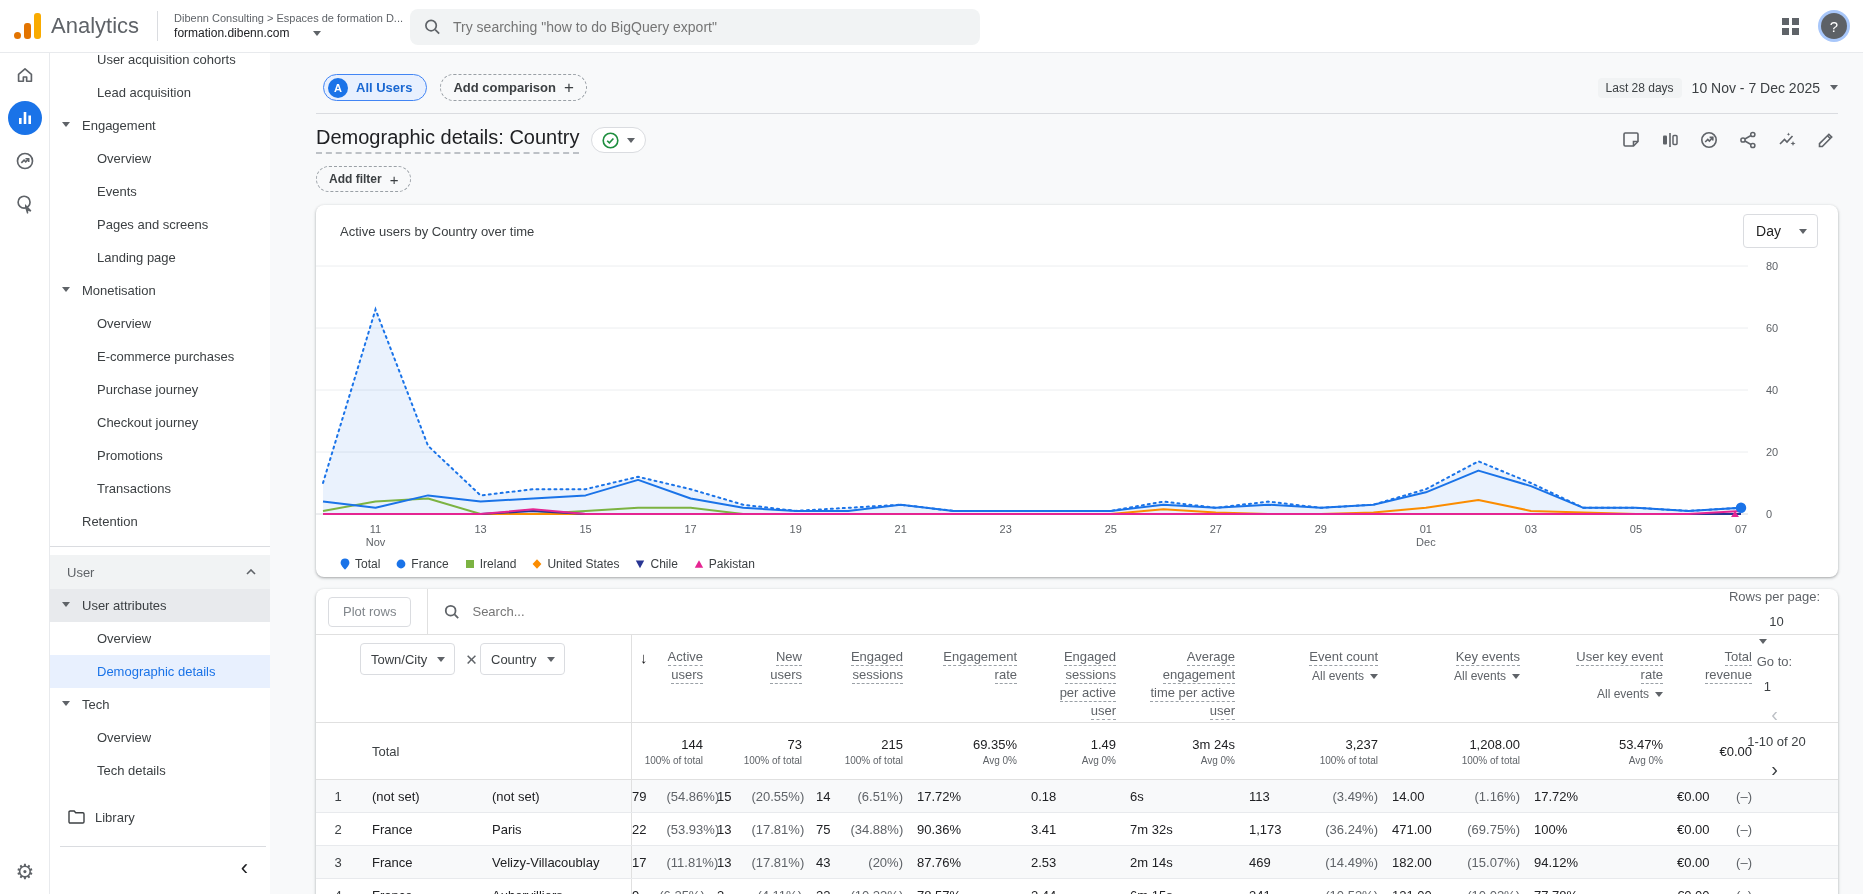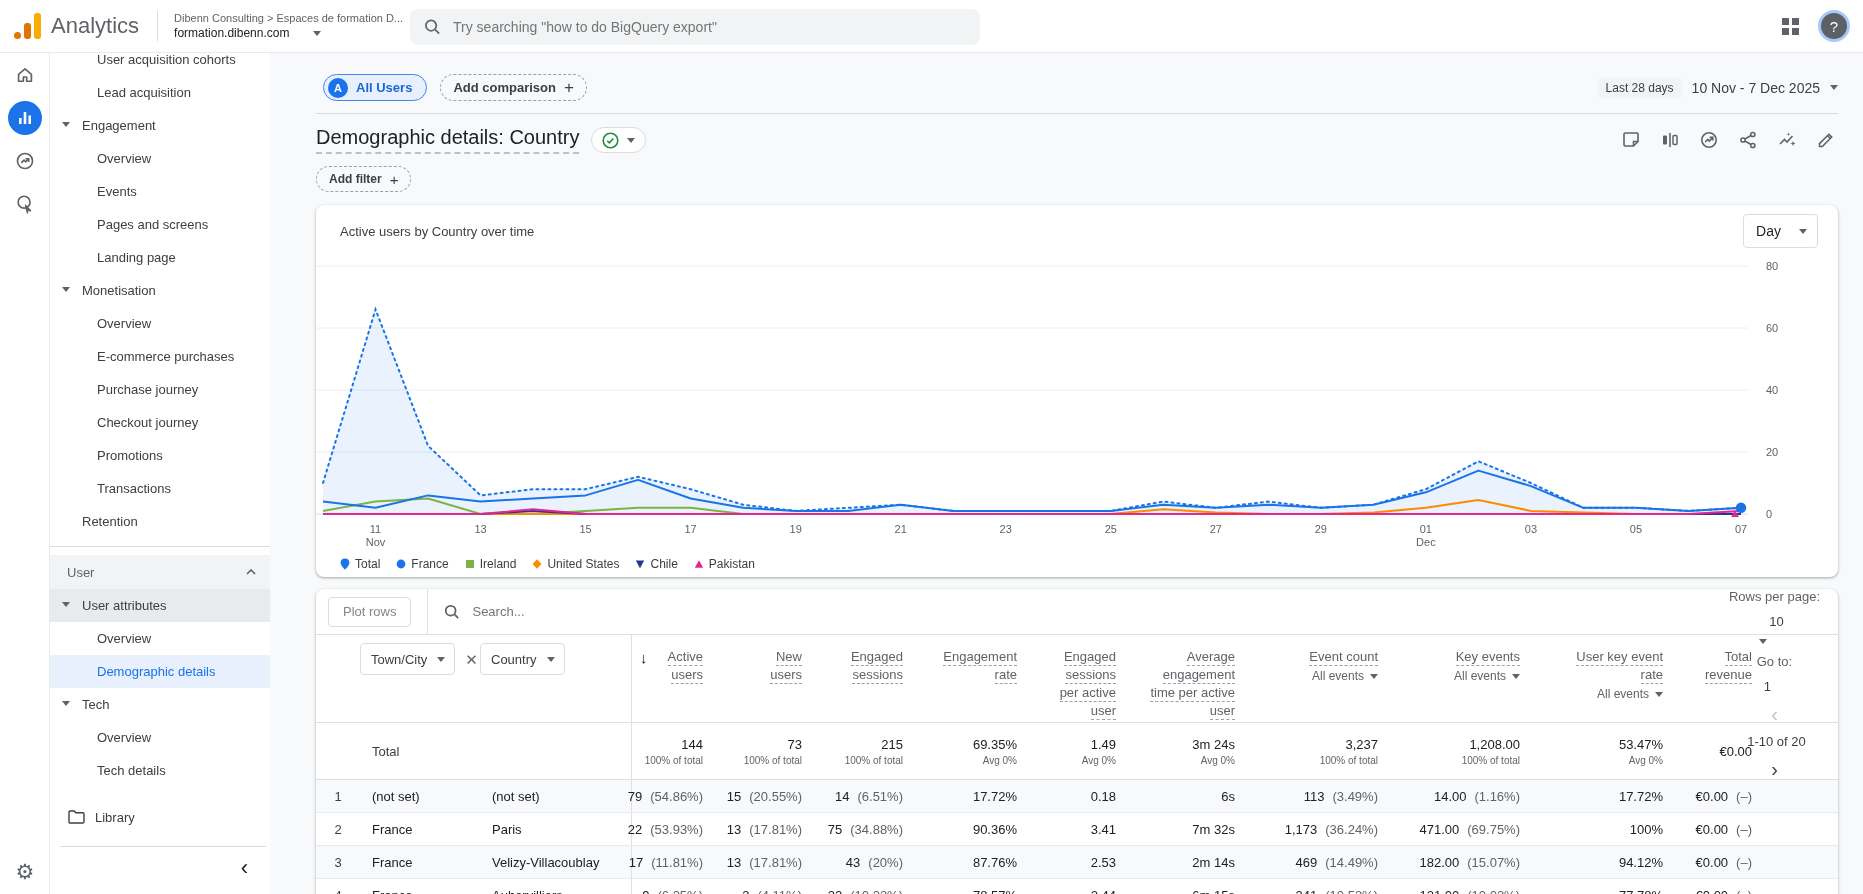--- a/index.html
+++ b/index.html
@@ -130,21 +130,21 @@
   .total-row { height:57px; border-bottom:1px solid #e0e0e0; }
   .total-label { display:flex; align-items:center; padding-left:12px; font-size:13px; color:#3c4043; }
   .mcell { display:flex; flex-direction:column; align-items:flex-end; justify-content:center; padding-right:14px; }
   .mcell .v1 { font-size:13px; color:#202124; }
   .mcell .v2 { font-size:10px; color:#5f6368; margin-top:3px; }
   .data-row { height:33px; border-bottom:1px solid #e8eaed; }
   .data-row.alt { background:#f8f9fa; }
   .dcell { display:flex; align-items:center; font-size:13px; color:#202124; }
   .dcell.numcol { justify-content:center; color:#3c4043; }
   .dcell.dim { padding-left:12px; }
-  .dcell.metric { justify-content:flex-end; padding-right:14px; gap:8px; }
+  .dcell.metric { justify-content:space-between; padding-right:14px; gap:20px; }
   .dcell .pct { color:#5f6368; }
 
   svg { display:block; }
   text { font-family:"Liberation Sans",sans-serif; }
 </style>
 </head>
 <body>
 
 <div class="app">
 

